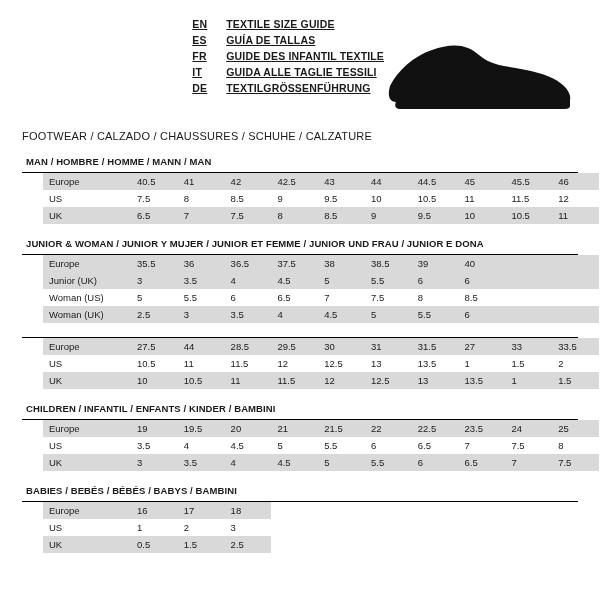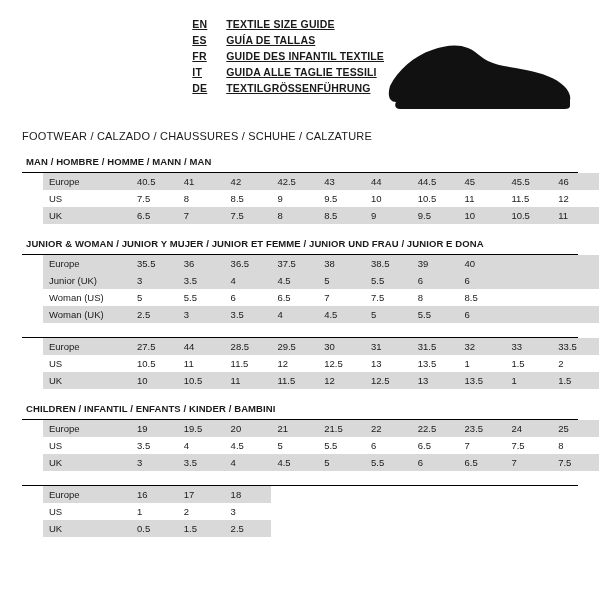--- a/index.html
+++ b/index.html
@@ -266,21 +266,21 @@
       <tbody>
         <tr class="shaded">
           <td class="rowlabel">Europe</td>
           <td class="cell">27.5</td>
           <td class="cell">44</td>
           <td class="cell">28.5</td>
           <td class="cell">29.5</td>
           <td class="cell">30</td>
           <td class="cell">31</td>
           <td class="cell">31.5</td>
-          <td class="cell">32</td>
+          <td class="cell">27</td>
           <td class="cell">33</td>
           <td class="cell">33.5</td>
         </tr>
         <tr>
           <td class="rowlabel">US</td>
           <td class="cell">10.5</td>
           <td class="cell">11</td>
           <td class="cell">11.5</td>
           <td class="cell">12</td>
           <td class="cell">12.5</td>
@@ -349,20 +349,21 @@
           <td class="cell">6</td>
           <td class="cell">6.5</td>
           <td class="cell">7</td>
           <td class="cell">7.5</td>
         </tr>
       </tbody>
     </table>
   </div>
 
   <div class="block babies">
+    <div class="block-title">BABIES / BEBÉS / BÉBÉS / BABYS / BAMBINI</div>
     <div class="rule"></div>
     <table class="sizes">
       <tbody>
         <tr class="shaded">
           <td class="rowlabel">Europe</td>
           <td class="cell">16</td>
           <td class="cell">17</td>
           <td class="cell">18</td>
           <td class="cell" style="background:#ffffff"></td>
           <td class="cell" style="background:#ffffff"></td>

